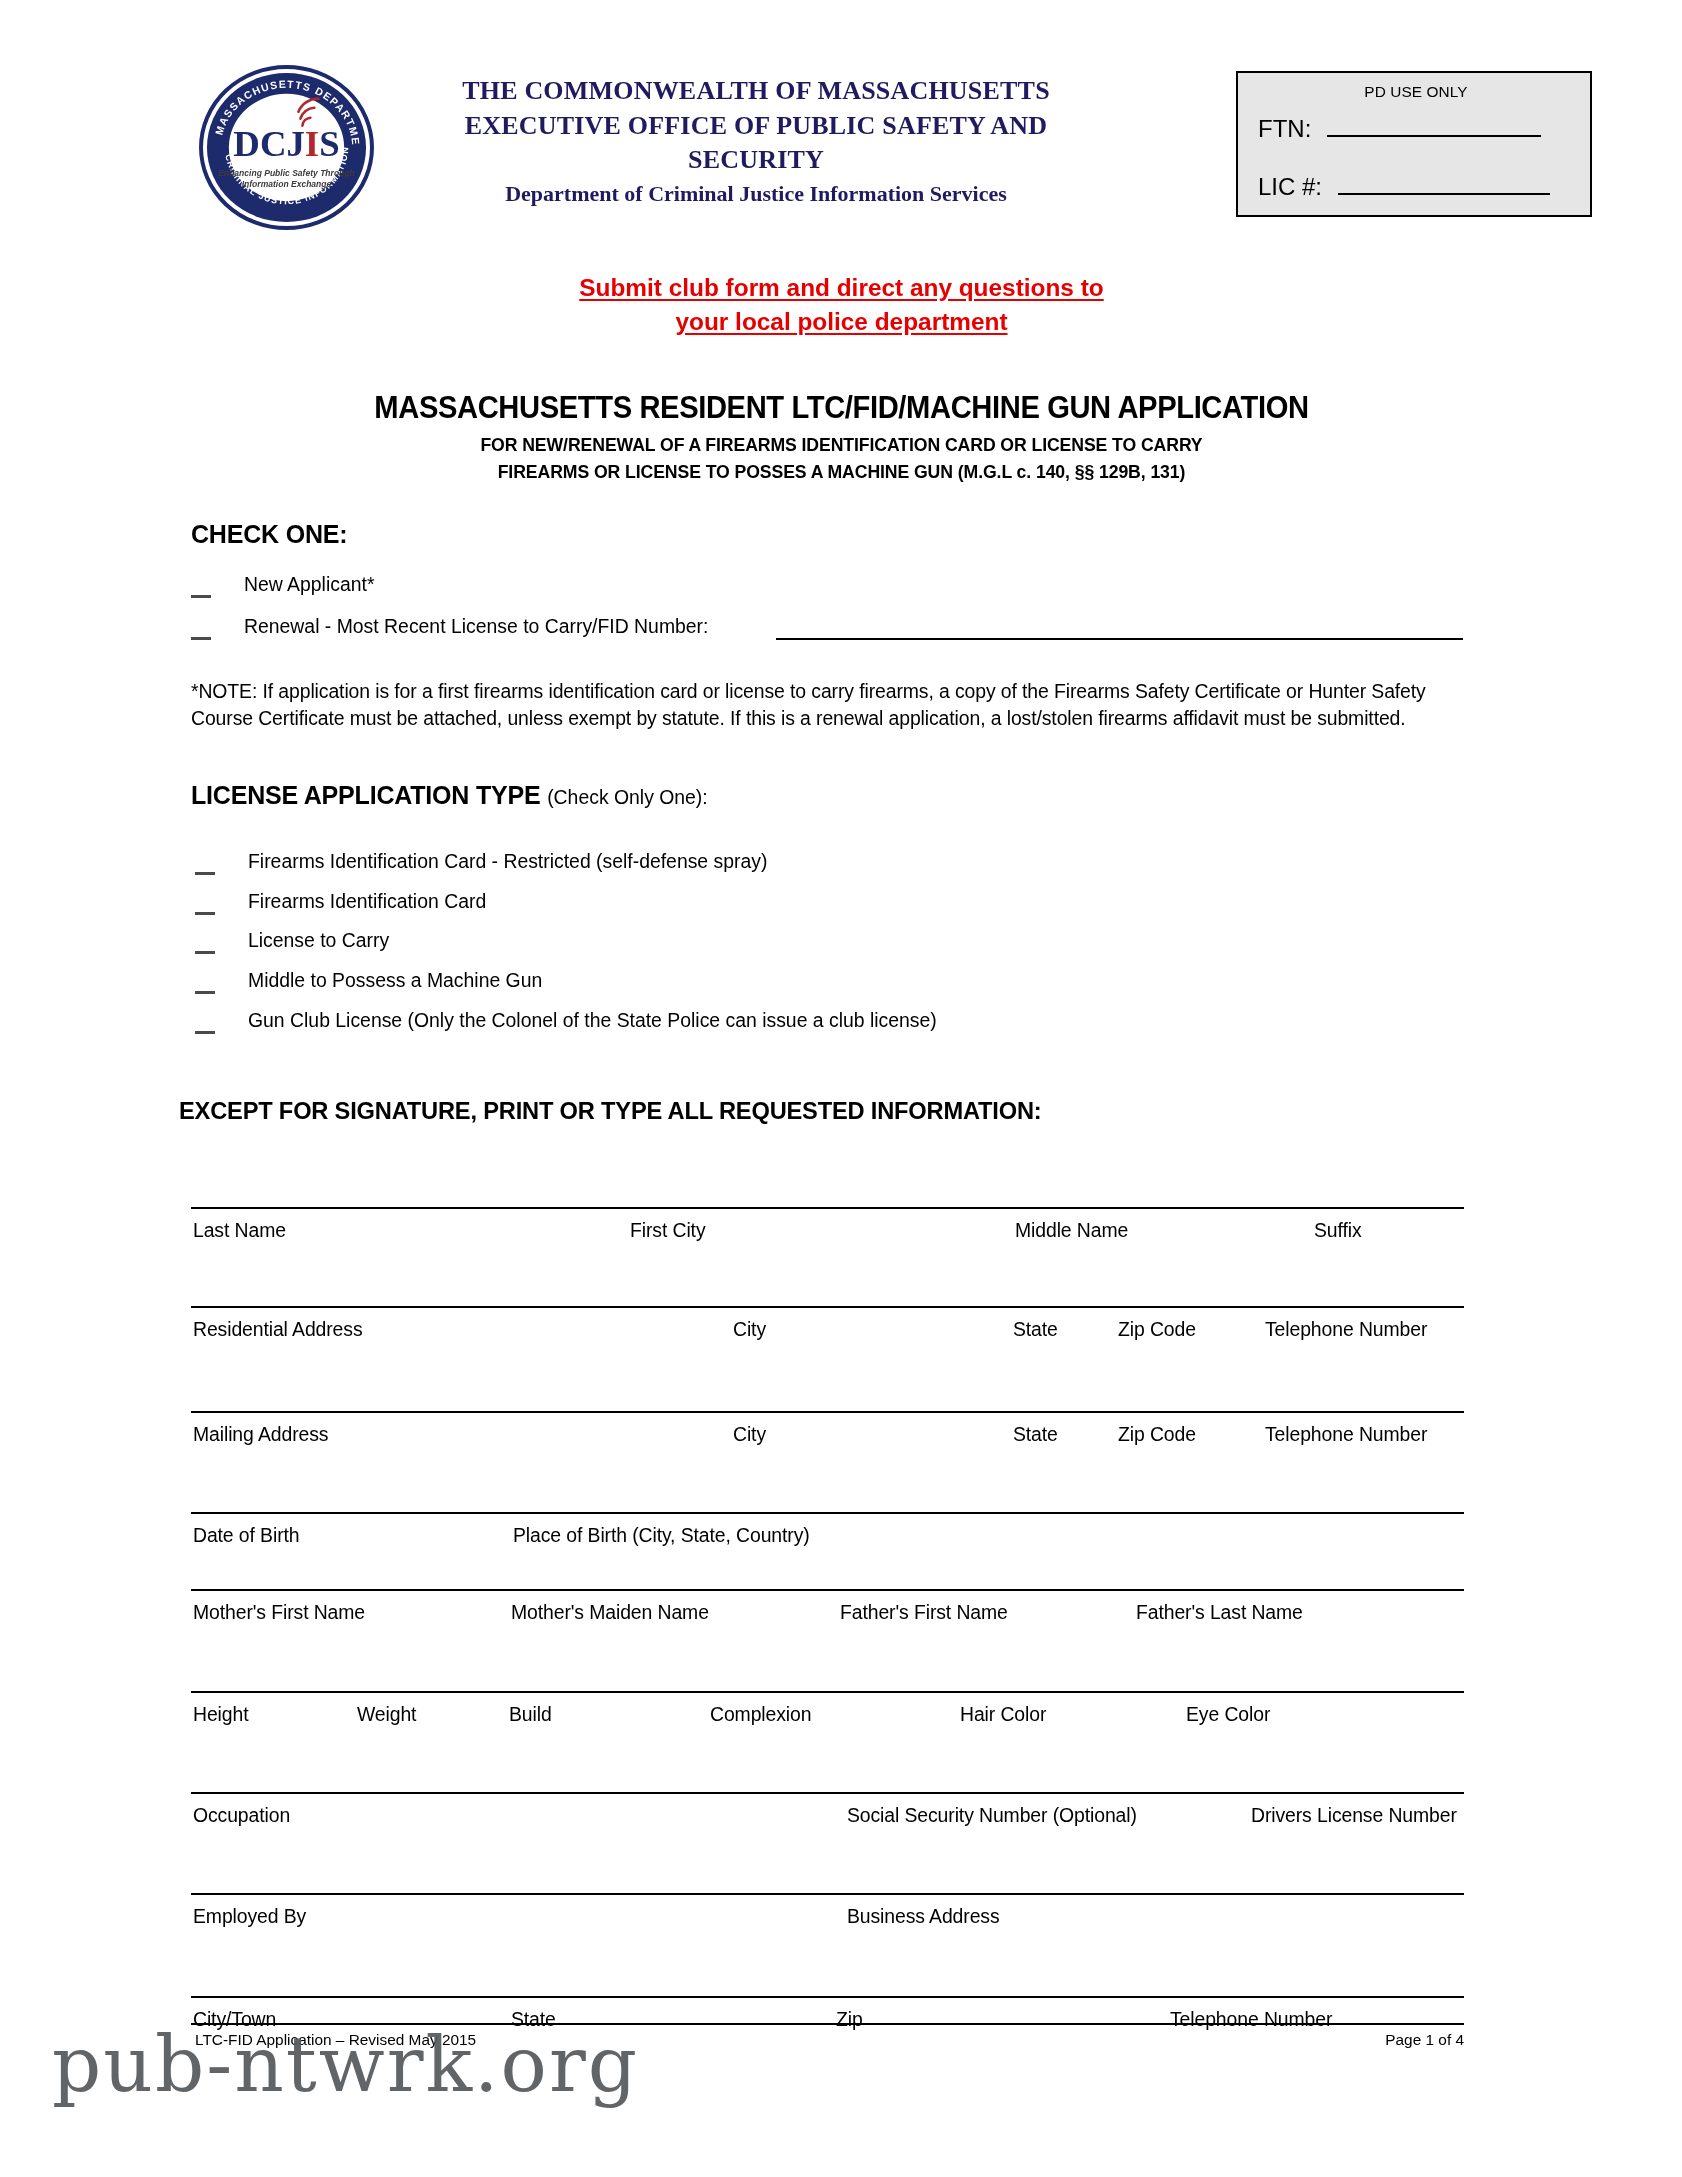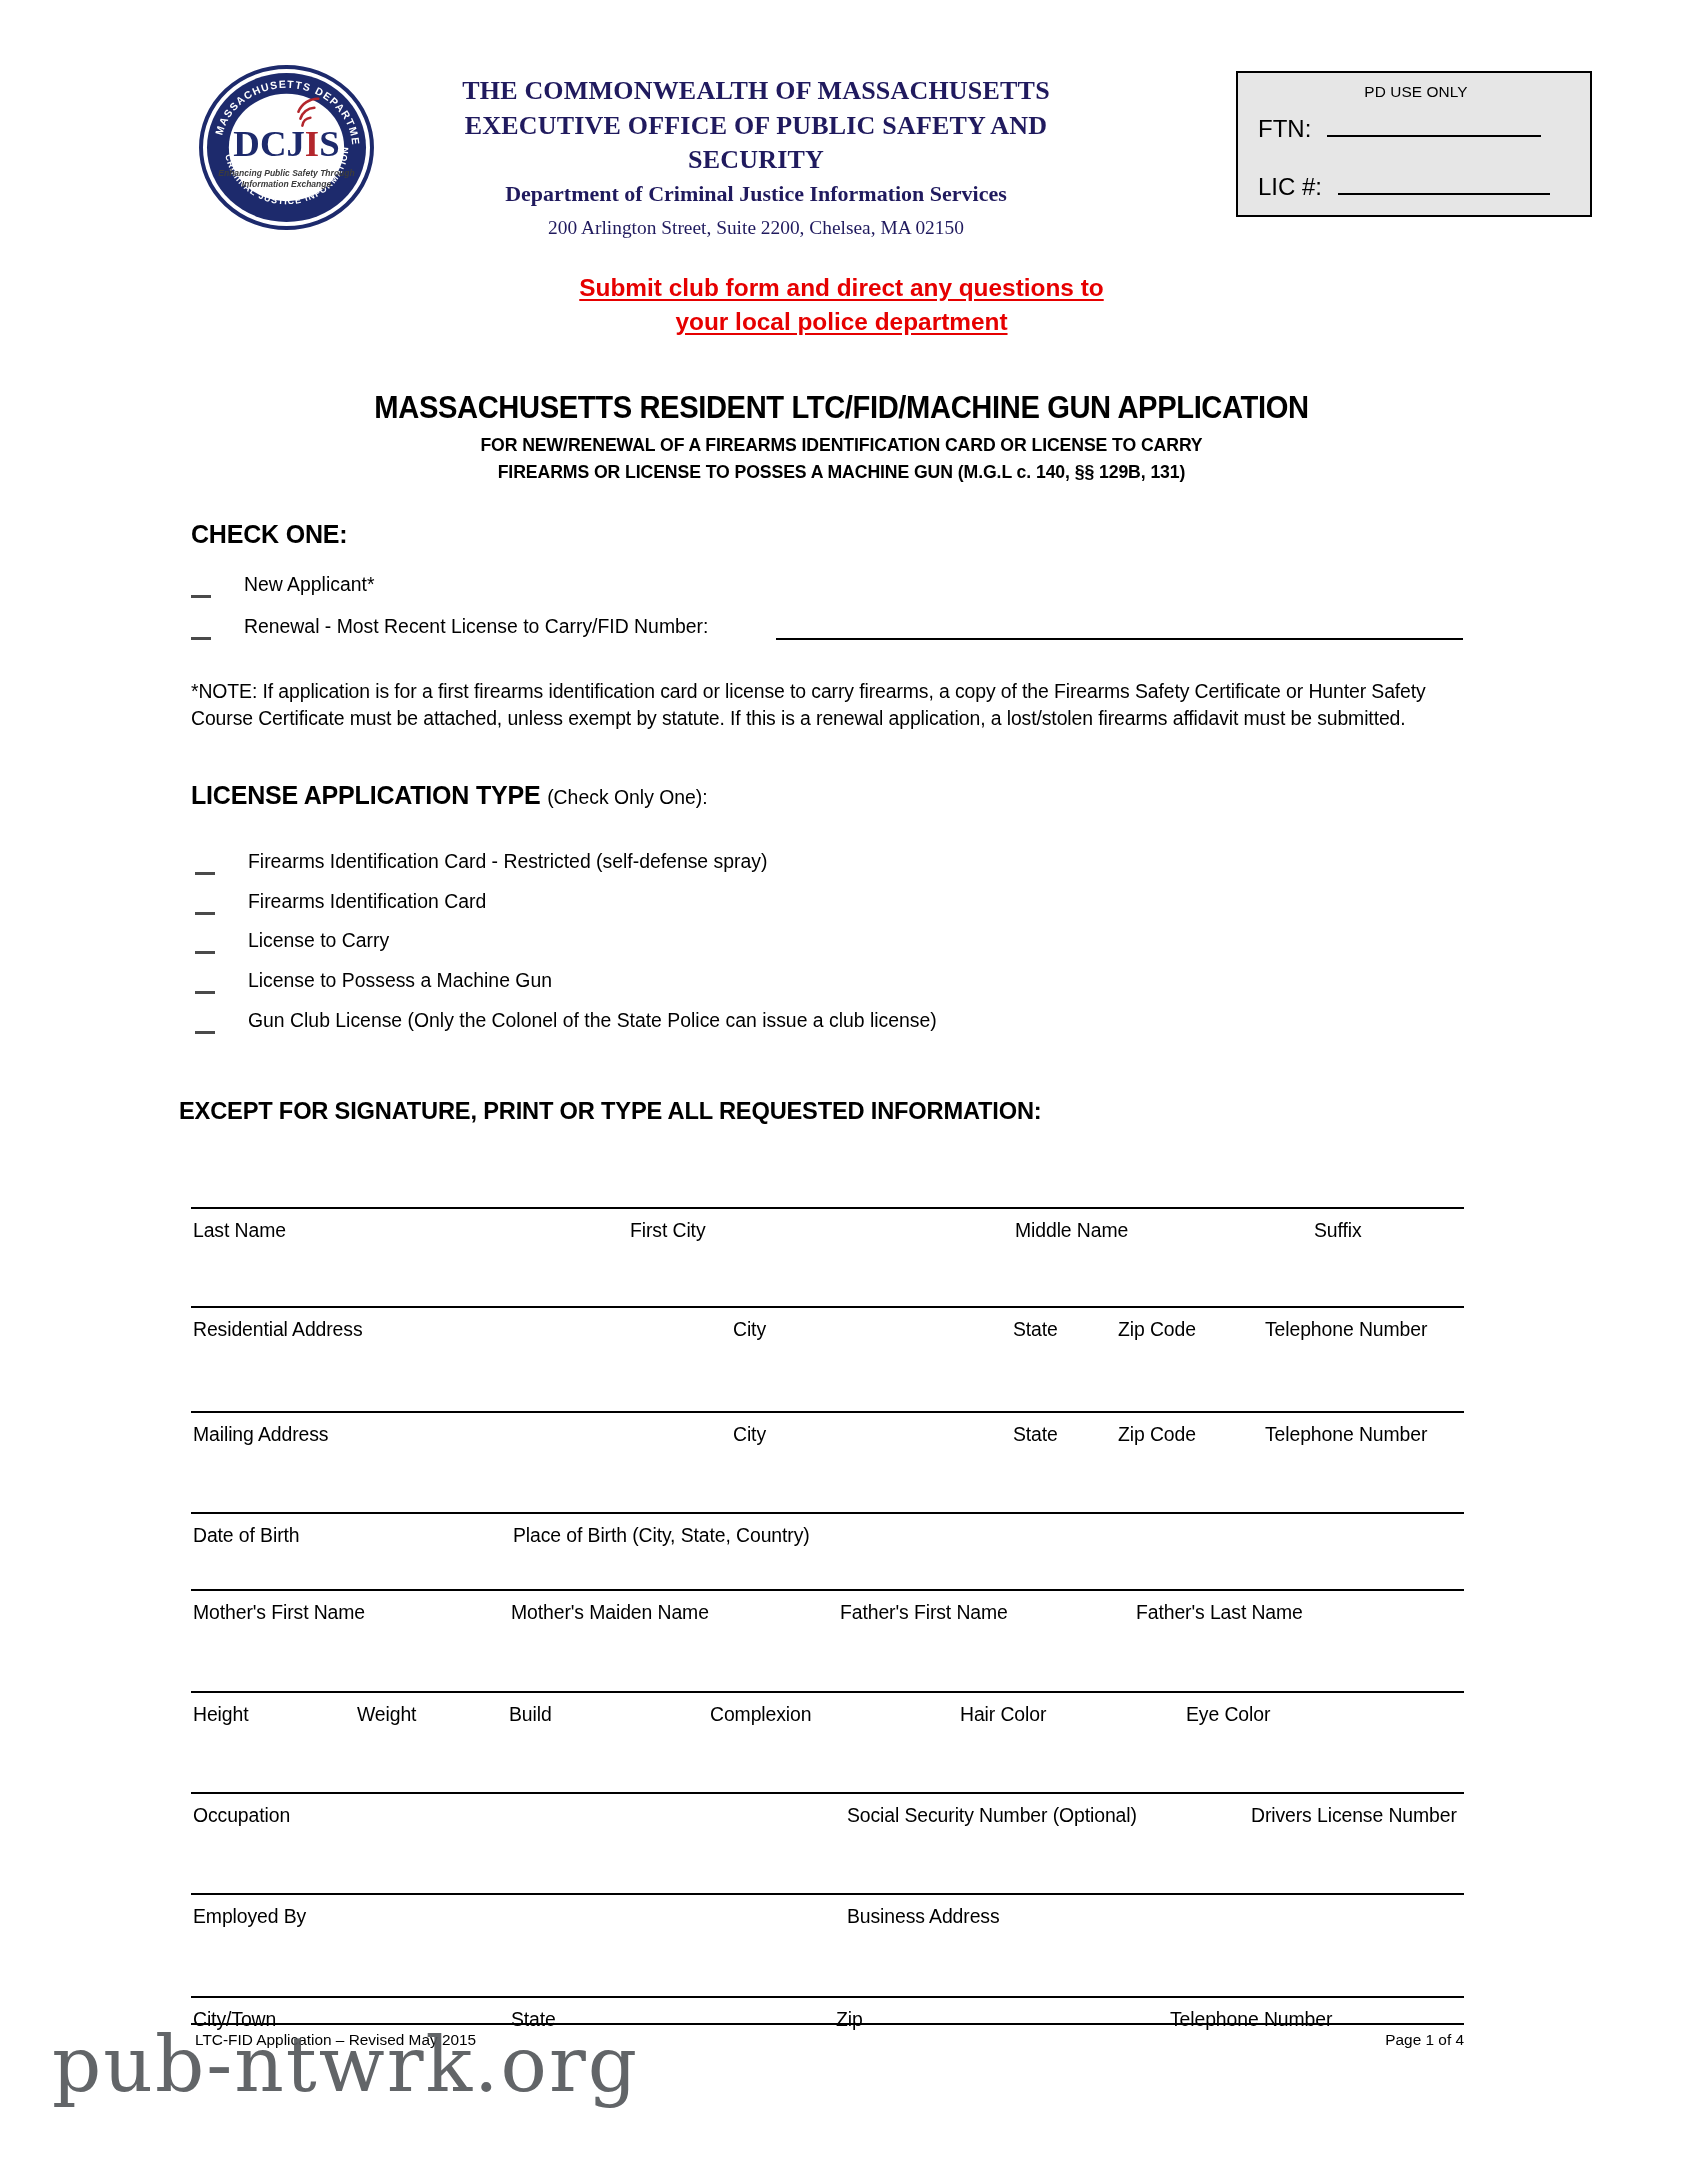--- a/index.html
+++ b/index.html
@@ -296,21 +296,20 @@
         </g>
         <text x="92" y="113" text-anchor="middle" font-family="Liberation Sans, sans-serif" font-size="8.6" font-style="italic" font-weight="bold" fill="#3c3c3c">Enhancing Public Safety Through</text>
         <text x="92" y="124" text-anchor="middle" font-family="Liberation Sans, sans-serif" font-size="8.6" font-style="italic" font-weight="bold" fill="#3c3c3c">Information Exchange</text>
       </svg>
     </div>
 
     <div class="agency-block">
       <div class="agency-l1">THE COMMONWEALTH OF MASSACHUSETTS</div>
       <div class="agency-l2">EXECUTIVE OFFICE OF PUBLIC SAFETY AND SECURITY</div>
       <div class="agency-l3">Department of Criminal Justice Information Services</div>
-      <div class="agency-addr">200 Arlington Street, Suite 2200, Chelsea, MA 02150</div>
     </div>
 
     <div class="pd-box">
       <div class="pd-title">PD USE ONLY</div>
       <div class="pd-row pd-ftn">
         <span class="pd-label">FTN:</span>
         <span class="pd-line"></span>
       </div>
       <div class="pd-row pd-lic">
         <span class="pd-label">LIC #:</span>
@@ -357,21 +356,21 @@
   <div class="check-row" id="chk-fid">
     <span class="cbox"></span>
     <span class="check-label">Firearms Identification Card</span>
   </div>
   <div class="check-row" id="chk-ltc">
     <span class="cbox"></span>
     <span class="check-label">License to Carry</span>
   </div>
   <div class="check-row" id="chk-machine">
     <span class="cbox"></span>
-    <span class="check-label">License to Possess a Machine Gun</span>
+    <span class="check-label">Middle to Possess a Machine Gun</span>
   </div>
   <div class="check-row" id="chk-gunclub">
     <span class="cbox"></span>
     <span class="check-label">Gun Club License (Only the Colonel of the State Police can issue a club license)</span>
   </div>
 
   <div class="sec-heading" id="except-heading">EXCEPT FOR SIGNATURE, PRINT OR TYPE ALL REQUESTED INFORMATION:</div>
 
   <div class="field-row" style="top:1207px">
     <span class="field-label" style="left:2px">Last Name</span>

